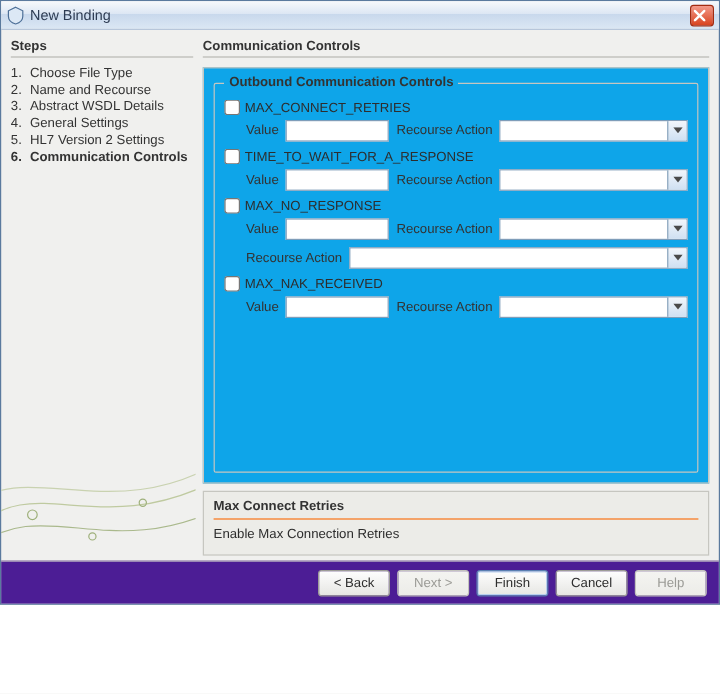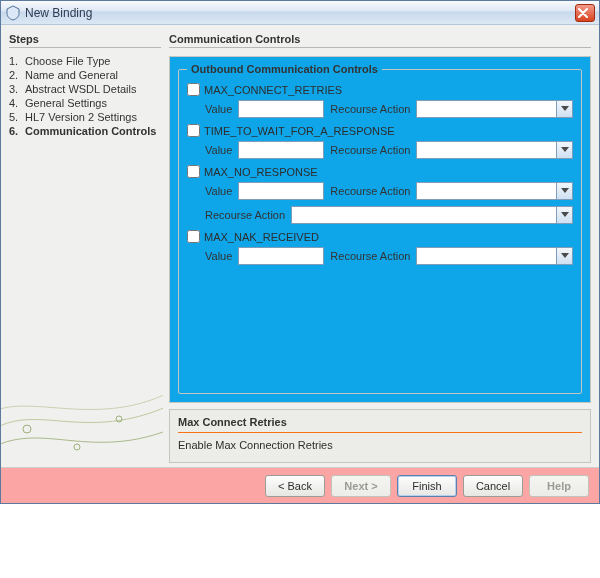--- a/index.html
+++ b/index.html
@@ -155,37 +155,36 @@
     border-bottom:1px solid #f97316;
     padding-bottom:4px;
     margin-bottom:6px;
   }
   .footer {
     height:36px;
     border-top:1px solid #cfcfca;
     display:flex; align-items:center; justify-content:flex-end;
     gap:6px;
     padding:0 10px;
-    background:#fca5a5;
+    background:#4c1d95;
   }
   .btn {
     min-width:60px; height:22px;
     padding:0 10px;
     background:linear-gradient(#fefefe,#e6e6e3);
     border:1px solid #9d9d97;
     border-radius:3px;
     font:inherit;
     color:#2d2d2d;
     display:flex; align-items:center; justify-content:center;
   }
   .btn.disabled {
     color:#9b9b96;
     background:linear-gradient(#f4f4f1,#ececE8);
     border-color:#c3c3bd;
-    font-weight:bold;
   }
   .btn.primary {
     border-color:#5a7fb1;
     box-shadow: 0 0 0 1px #b7cfee inset;
   }
 </style>
 </head>
 <body>
 
 <div class="window">
@@ -201,21 +200,21 @@
       </svg>
     </div>
   </div>
 
   <div class="body-area">
 
     <div class="steps">
       <div class="steps-title">Steps</div>
       <ol>
         <li><span class="num">1.</span><span>Choose File Type</span></li>
-        <li><span class="num">2.</span><span>Name and General</span></li>
+        <li><span class="num">2.</span><span>Name and Recourse</span></li>
         <li><span class="num">3.</span><span>Abstract WSDL Details</span></li>
         <li><span class="num">4.</span><span>General Settings</span></li>
         <li><span class="num">5.</span><span>HL7 Version 2 Settings</span></li>
         <li class="active"><span class="num">6.</span><span>Communication Controls</span></li>
       </ol>
       <div class="steps-bg">
         <svg viewBox="0 0 180 110">
           <path d="M-20 80 C 30 30, 80 90, 180 40" stroke="#bfcaa0" stroke-width="1" fill="none"></path>
           <path d="M-20 95 C 40 50, 90 110, 190 60" stroke="#aab98c" stroke-width="1" fill="none"></path>
           <path d="M-20 60 C 20 20, 100 80, 190 20" stroke="#c9d2b0" stroke-width="1" fill="none"></path>

